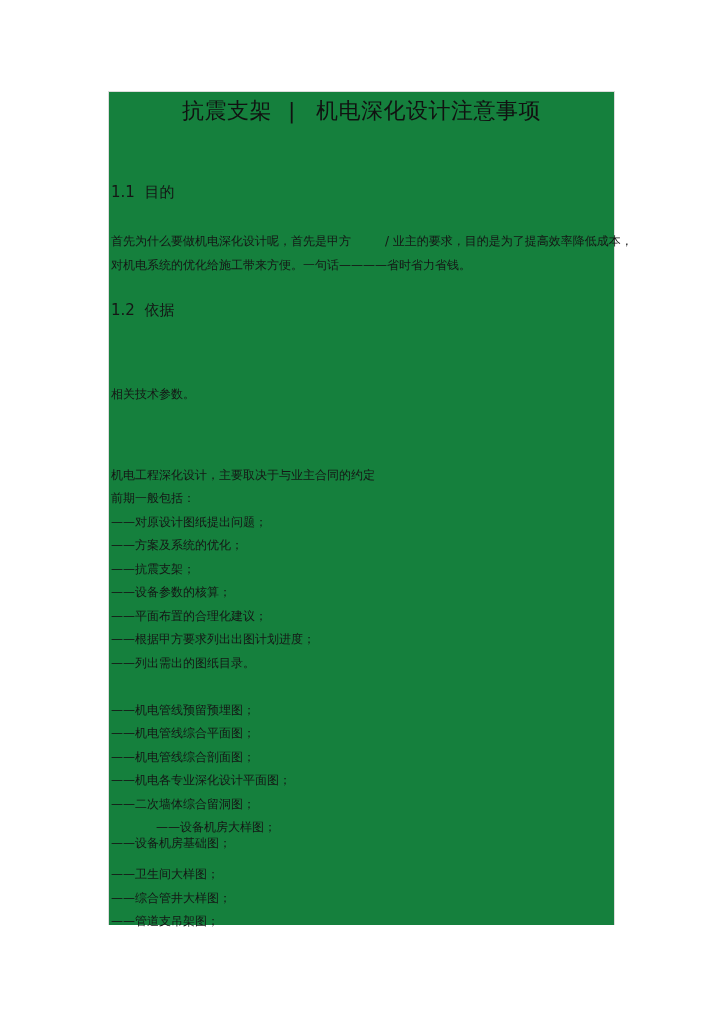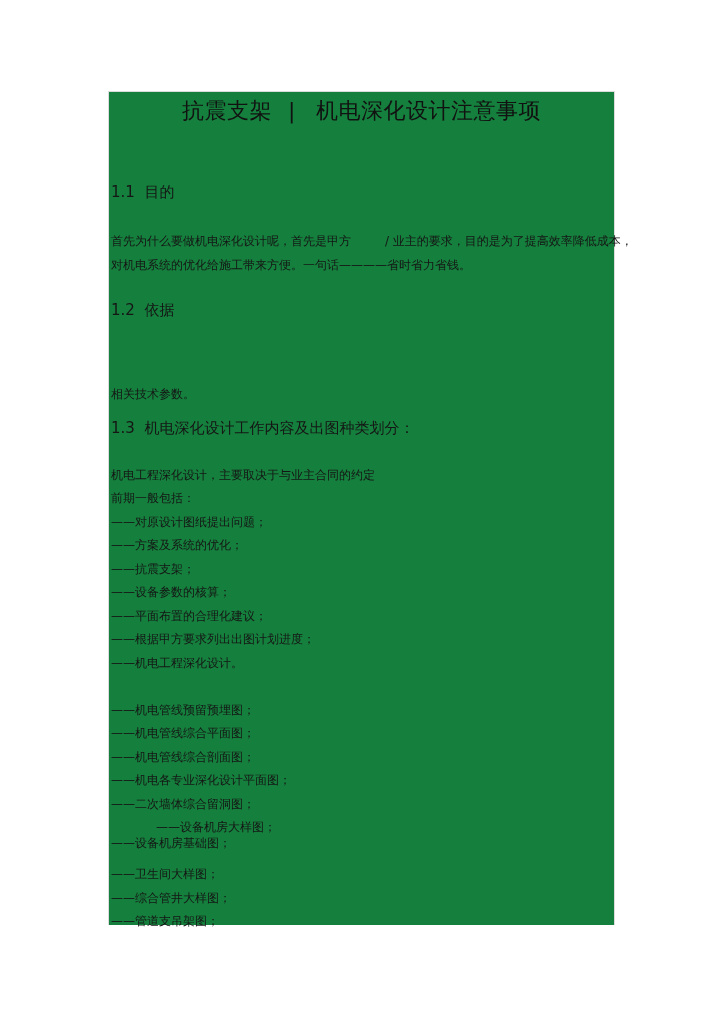--- a/index.html
+++ b/index.html
@@ -67,32 +67,31 @@
 
   <div class="title"><span>抗震支架</span><span class="sep">|</span><span>机电深化设计注意事项</span></div>
 
   <div class="line heading" style="top:93px;">1.1  目的</div>
   <div class="line" style="top:142px;"><span>首先为什么要做机电深化设计呢，首先是甲方</span><span class="gap"></span><span>/ 业主的要求，目的是为了提高效率降低成本，</span></div>
   <div class="line" style="top:166px;">对机电系统的优化给施工带来方便。一句话————省时省力省钱。</div>
 
   <div class="line heading" style="top:211px;">1.2  依据</div>
   <div class="line" style="top:283px;margin-top:12px;">相关技术参数。</div>
 
-  <div class="line heading" style="top:329px;">1.3  机电深化设计工作内容及出图种类划分：</div>
 
   <div class="line" style="top:376px;">机电工程深化设计，主要取决于与业主合同的约定</div>
   <div class="line" style="top:399px;">前期一般包括：</div>
 
   <div class="line" style="top:423px;">——对原设计图纸提出问题；</div>
   <div class="line" style="top:446px;">——方案及系统的优化；</div>
   <div class="line" style="top:470px;">——抗震支架；</div>
   <div class="line" style="top:493px;">——设备参数的核算；</div>
   <div class="line" style="top:517px;">——平面布置的合理化建议；</div>
   <div class="line" style="top:540px;">——根据甲方要求列出出图计划进度；</div>
-  <div class="line" style="top:564px;">——机电工程深化设计。</div>
+  <div class="line" style="top:564px;">——列出需出的图纸目录。</div>
 
 
   <div class="line" style="top:611px;">——机电管线预留预埋图；</div>
   <div class="line" style="top:634px;">——机电管线综合平面图；</div>
   <div class="line" style="top:658px;">——机电管线综合剖面图；</div>
   <div class="line" style="top:681px;">——机电各专业深化设计平面图；</div>
   <div class="line" style="top:705px;">——二次墙体综合留洞图；</div>
   <div class="line" style="top:728px;margin-left:45px;">——设备机房大样图；</div>
   <div class="line" style="top:744px;">——设备机房基础图；</div>
   <div class="line" style="top:775px;">——卫生间大样图；</div>

